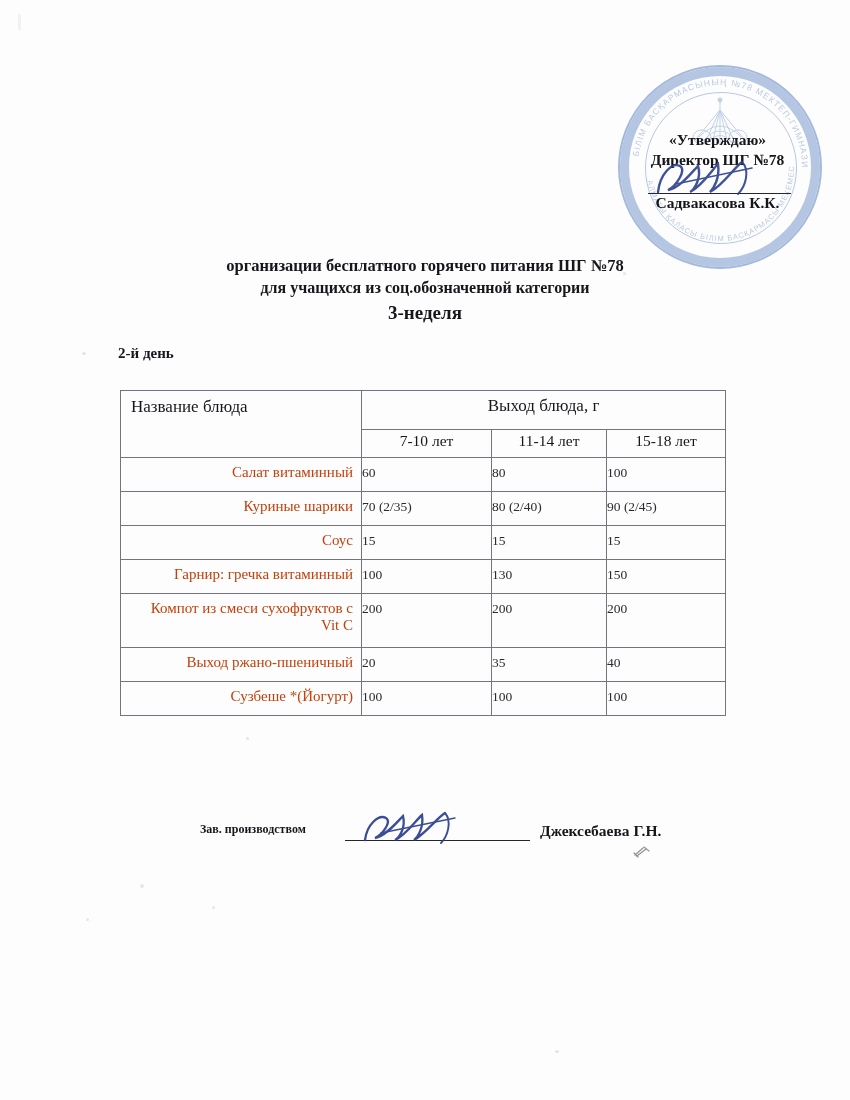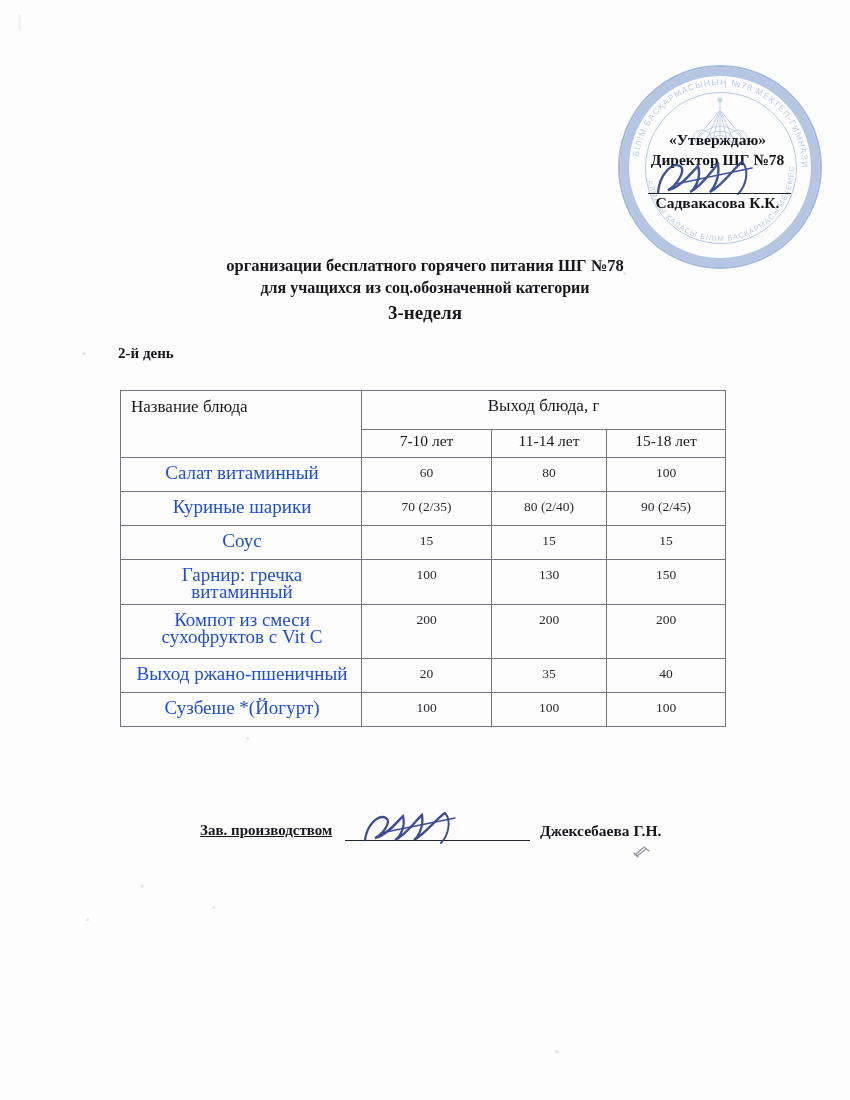--- a/index.html
+++ b/index.html
@@ -163,52 +163,51 @@
     height: 33px;
     padding: 5px 0 0 0 !important;
   }
   .th-age {
     font-size: 15.5px;
     text-align: center;
     height: 25px;
     padding: 2px 0 0 0 !important;
   }
   .td-dish {
-    font-size: 19px;
-    text-align: center;
+    font-size: 15px;
+    text-align: right;
     padding: 6px 8px 4px 10px !important;
     line-height: 17px;
-    color: #1d4ed8;
+    color: #c2410c;
   }
   .td-val {
     font-size: 13.5px;
-    text-align: center;
+    text-align: left;
     padding: 7px 0 0 0 !important;
     color: #2a2a30;
   }
   .row-h30 td { height: 23px; }
   .row-h50 td { height: 43px; }
 
   
   .footer-sign {
     position: absolute;
     left: 200px;
     top: 818px;
     width: 560px;
     height: 40px;
   }
   .footer-role {
     position: absolute;
     left: 0;
     top: 4px;
-    font-size: 15px;
+    font-size: 12px;
     font-weight: bold;
     color: #16161c;
     white-space: nowrap;
-    text-decoration: underline;
   }
   .footer-line {
     position: absolute;
     left: 145px;
     top: 22px;
     width: 185px;
     border-bottom: 1.4px solid #23272e;
   }
   .footer-signature {
     position: absolute;

